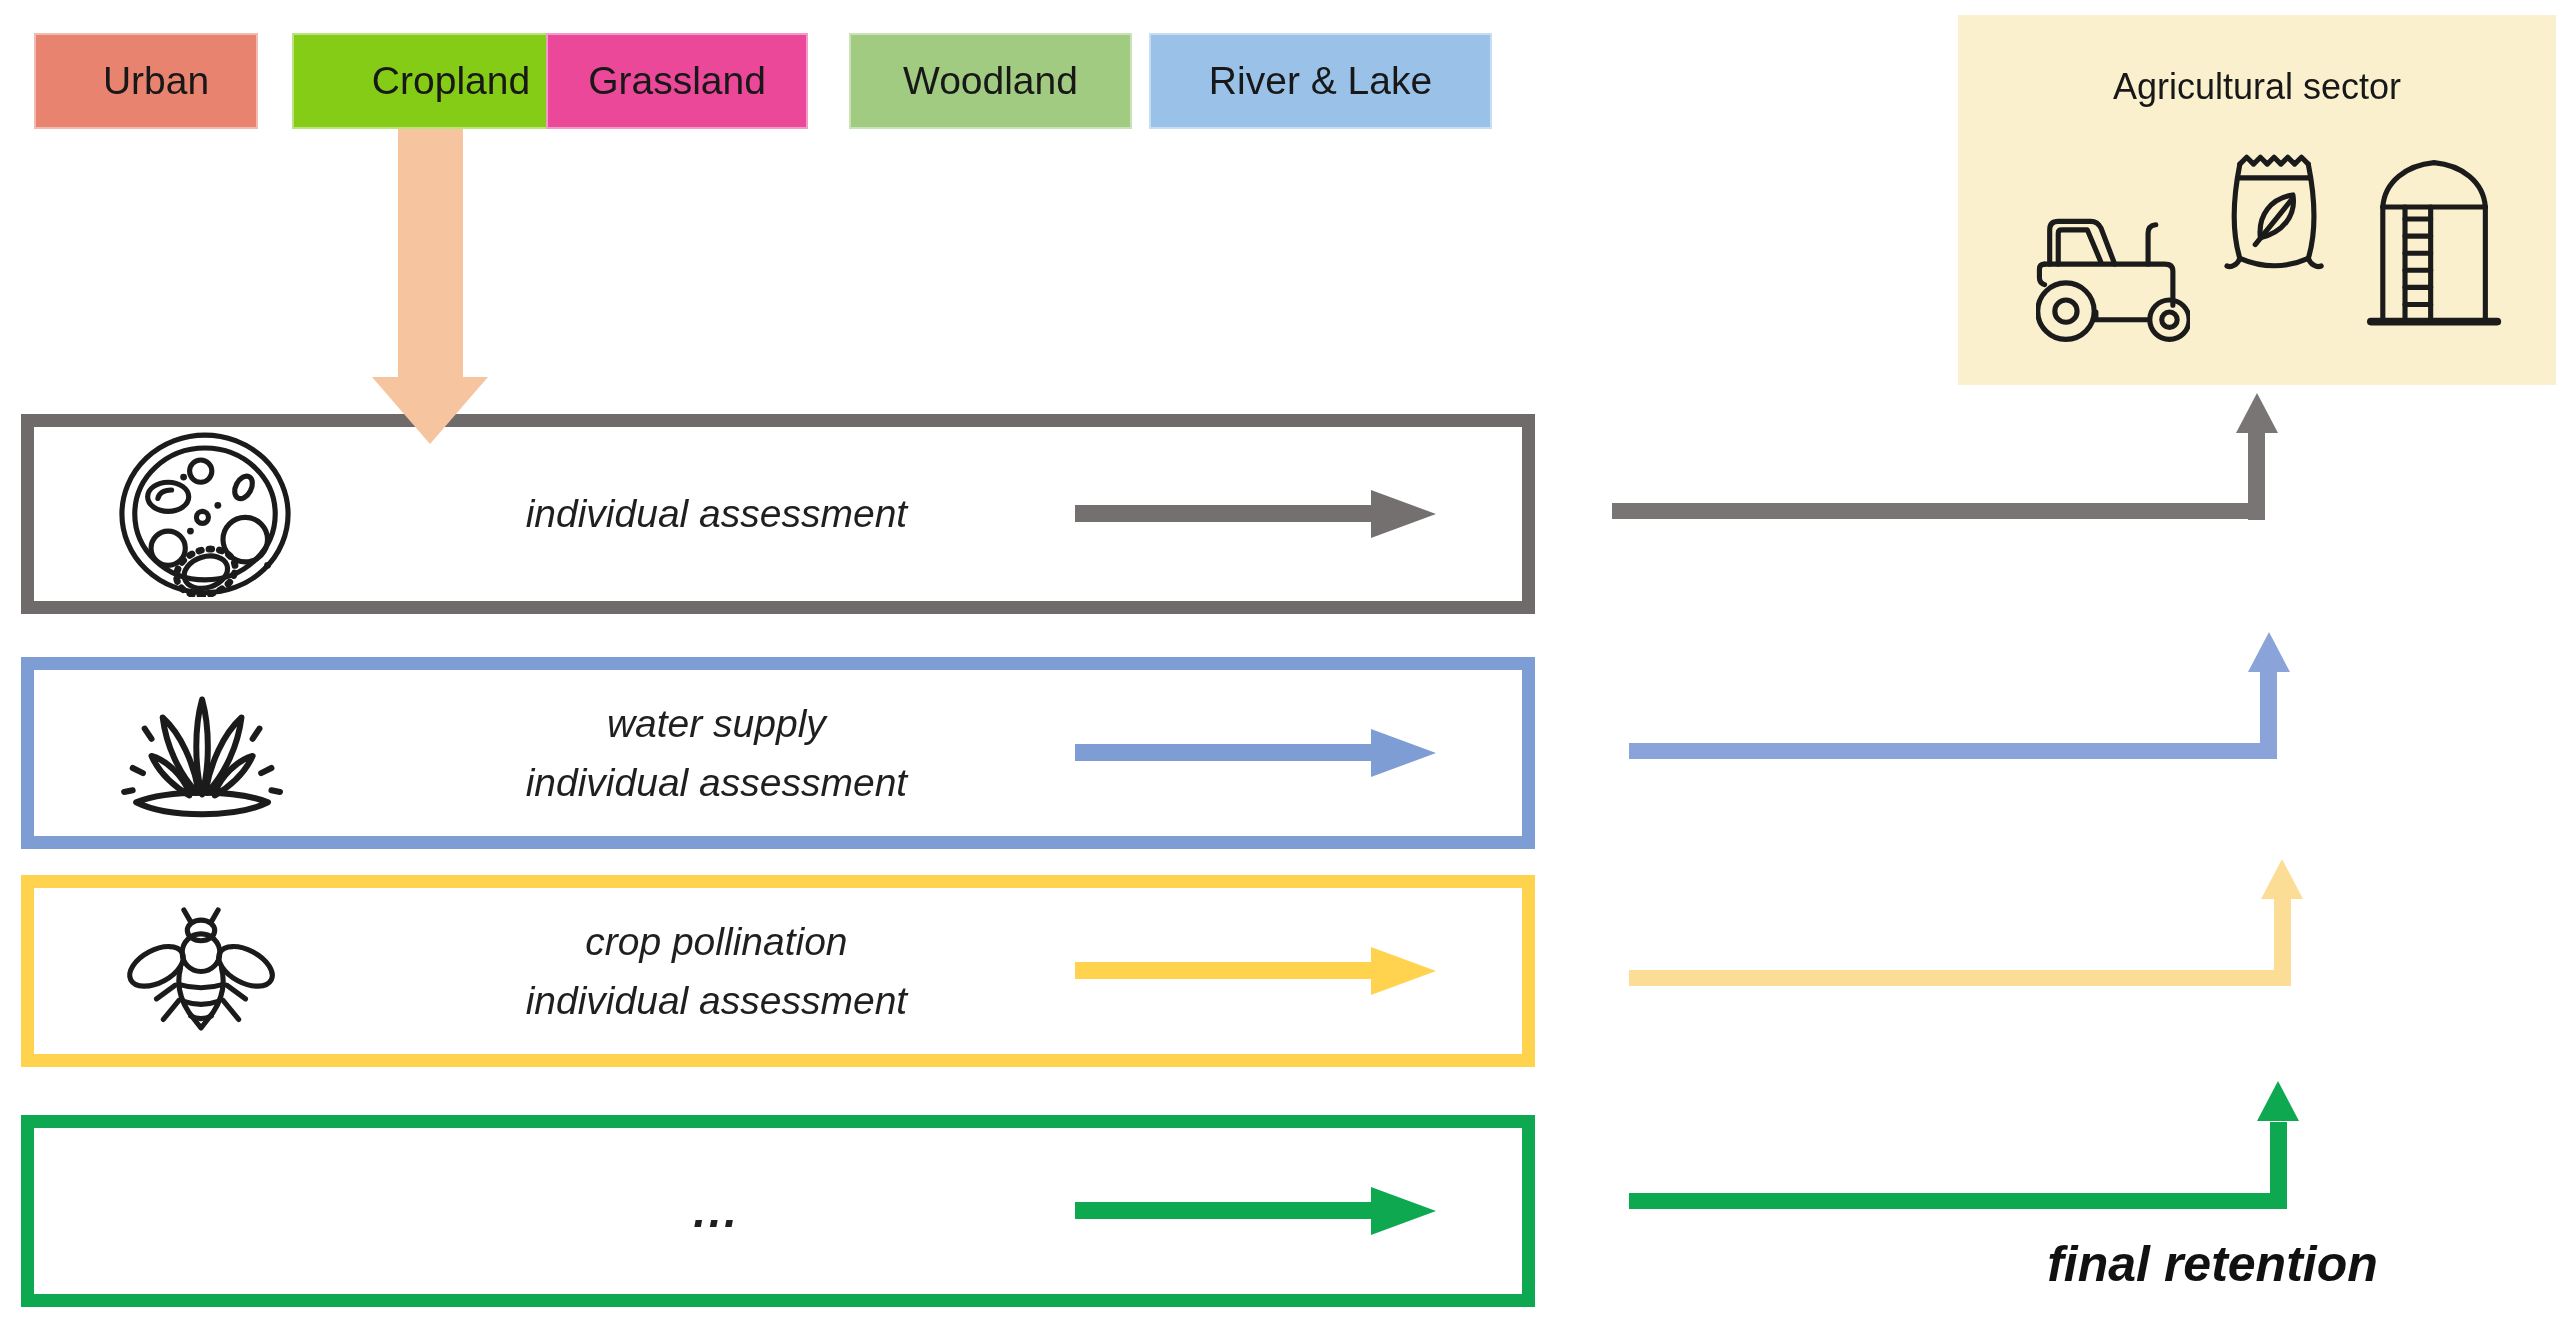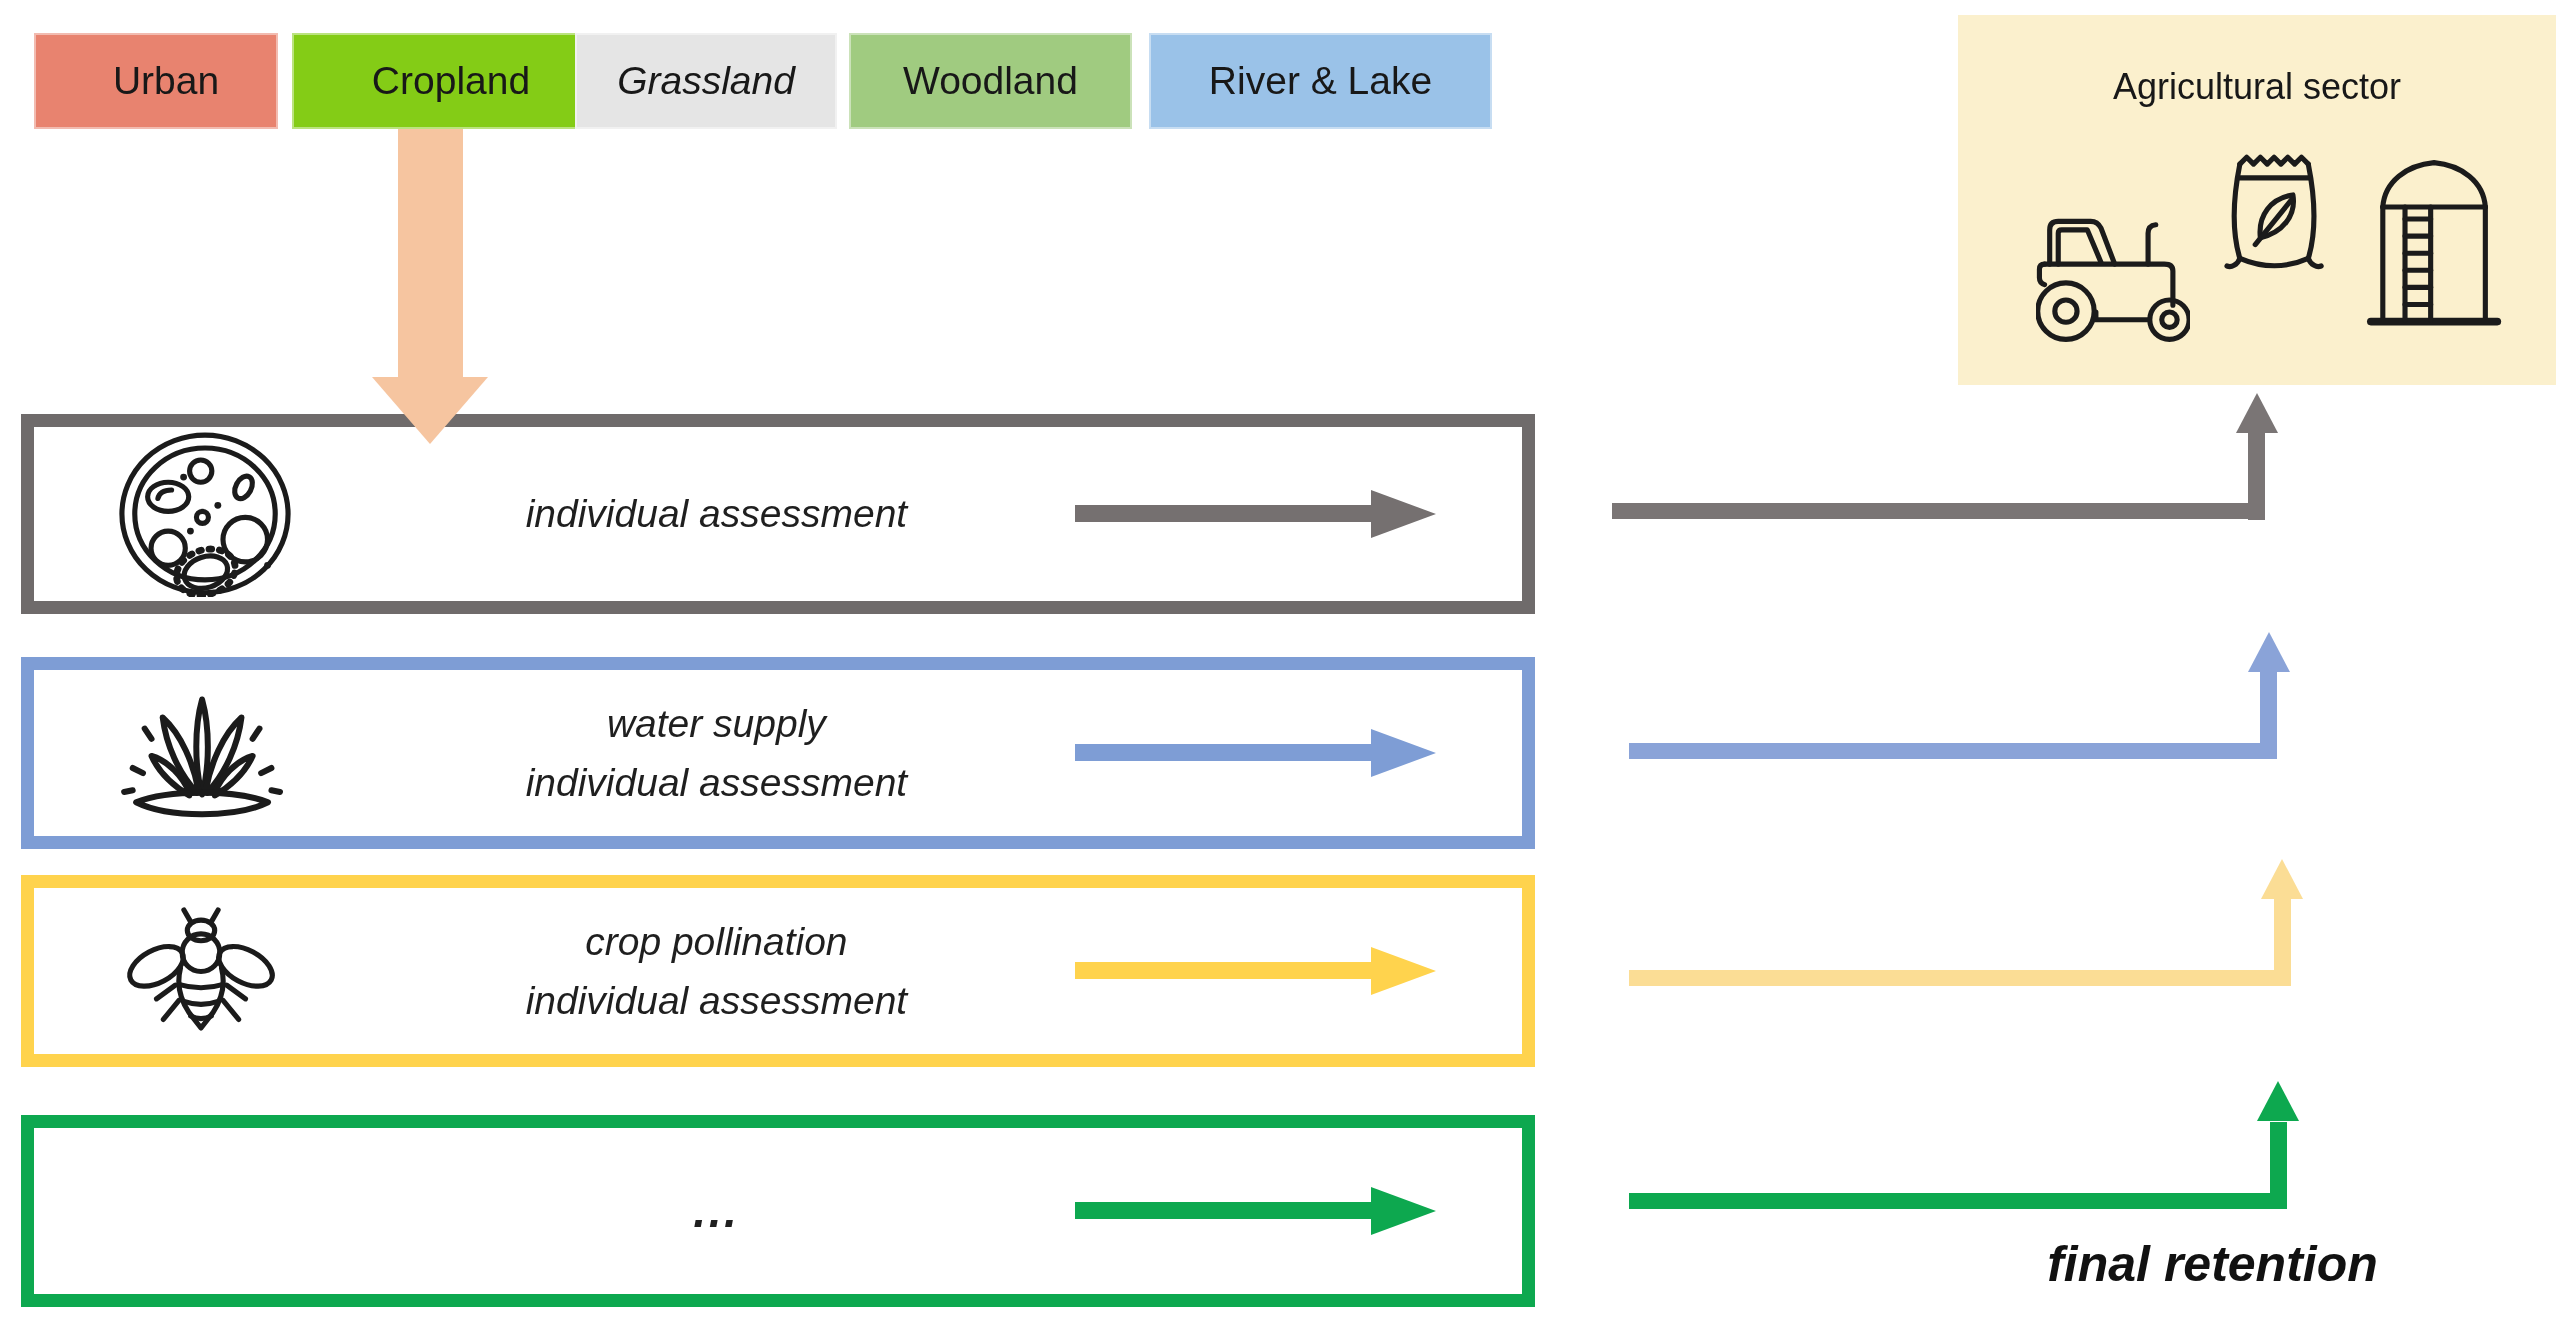--- a/index.html
+++ b/index.html
@@ -7,23 +7,23 @@
     position:relative;width:2576px;height:1329px;background:#ffffff;
     font-family:"Liberation Sans",sans-serif;overflow:hidden;
   }
   
   .legend-box{
     position:absolute;top:33px;height:96px;
     display:flex;align-items:center;justify-content:center;
     font-size:39px;color:#181818;border:2.6px solid rgba(255,255,255,0.45);
     box-sizing:border-box;
   }
-  .lb-urban     {left:34px;  width:244px; background:#E8836F;padding-left:20px;}
+  .lb-urban     {left:34px;  width:224px; background:#E8836F;padding-left:20px;}
   .lb-cropland  {left:292px; width:318px; background:#84cc16;}
-  .lb-grassland {left:575px; width:262px; background:#e5e5e5;font-style:italic;}
+  .lb-grassland {left:546px; width:262px; background:#ec4899;}
   .lb-woodland  {left:849px; width:283px; background:#A0CB80;}
   .lb-riverlake {left:1149px;width:343px; background:#9AC2E8;}
   
   .crop-arrow-stem{position:absolute;left:398px;top:129px;width:65px;height:250px;background:#F6C5A0;z-index:6;}
   .crop-arrow-head{position:absolute;left:372px;top:377px;width:0;height:0;z-index:6;
     border-left:58px solid transparent;border-right:58px solid transparent;border-top:67px solid #F6C5A0;}
   
   .abox{
     position:absolute;left:21.4px;width:1514px;box-sizing:border-box;
     background:#ffffff;border-style:solid;border-width:13.7px;

